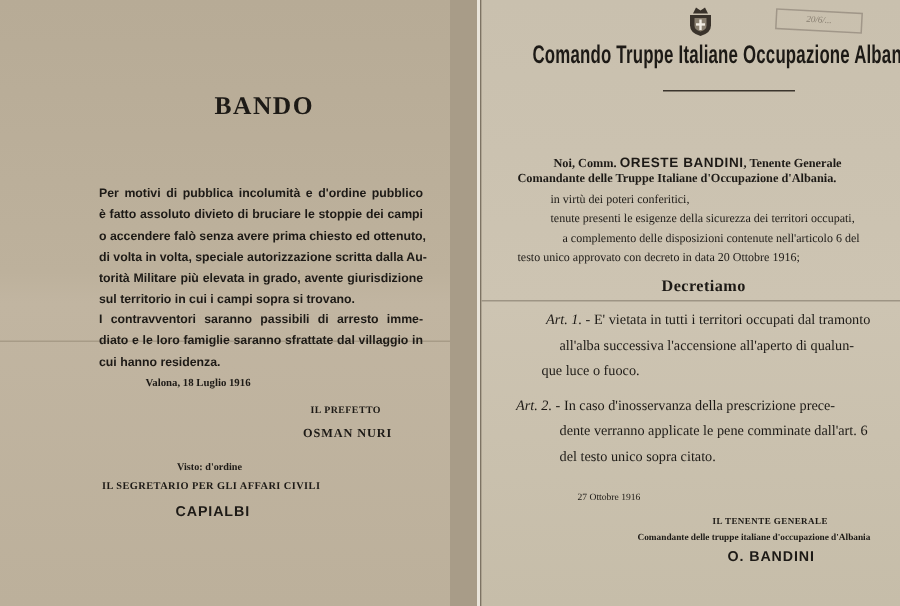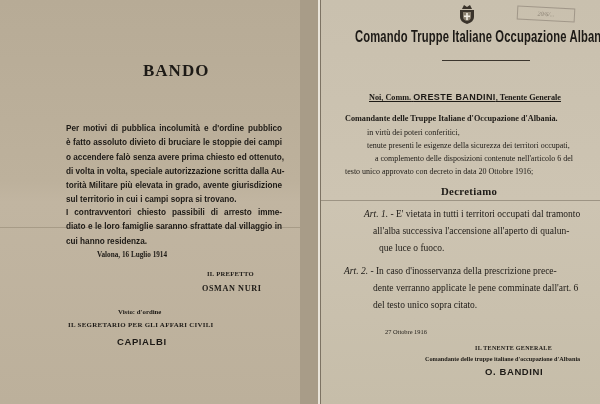--- a/index.html
+++ b/index.html
@@ -39,34 +39,34 @@
   .prefetto-name { left:202px; top:284px; font-size:8.2px; font-weight:bold; letter-spacing:0.6px; }
   .visto { left:118px; top:308px; font-size:6.8px; font-weight:bold; }
   .segretario { left:68px; top:321px; font-size:6.9px; font-weight:bold; letter-spacing:0.3px; }
   .capialbi { left:117px; top:336px; font-size:9.5px; font-weight:bold; letter-spacing:0.6px; }
 
   
   .crest { left:136px; top:3px; width:20px; height:22px; }
   .stamp { left:196px; top:7px; width:56px; height:12px; border:1px solid rgba(110,100,90,0.45); transform:rotate(3deg); font-size:6px; color:rgba(90,80,70,0.6); line-height:12px; text-align:center; font-family:"Liberation Serif",serif; font-style:italic; }
   .header-title { left:34px; top:27px; font-size:17px; transform:scaleX(0.66); transform-origin:left top; letter-spacing:0.2px; font-weight:bold; }
   .header-rule { left:121px; top:60px; width:88px; height:1px; background:#3b352d; }
-  .noi-line { left:48px; top:92px; font-size:8.2px; font-weight:bold;text-decoration:underline; }
+  .noi-line { left:48px; top:103px; font-size:8.2px; font-weight:bold; }
   .noi-line .name { font-size:9px; letter-spacing:0.4px; }
   .cmd-line { left:24px; top:114px; font-size:8.2px; font-weight:bold; }
   .body-line { font-size:8px; }
   .b1 { left:46px; top:128px; }
   .b2 { left:46px; top:141px; }
   .b3 { left:54px; top:154px; }
   .b4 { left:24px; top:167px; }
   .decretiamo { left:120px; top:185px; font-size:10.8px; font-weight:bold; letter-spacing:0.3px; }
   .art { font-size:9.5px; }
   .art .lbl { font-style:italic; }
   .a1l1 { left:23px; top:209px;margin-left:20px; }
   .a1l2 { left:52px; top:226px; }
-  .a1l3 { left:58px; top:243px; }
+  .a1l3 { left:40px; top:243px; }
   .a2l1 { left:23px; top:266px; }
   .a2l2 { left:52px; top:283px; }
   .a2l3 { left:52px; top:300px; }
   .date2 { left:64px; top:328px; font-size:6.4px; }
   .ten-label { left:154px; top:345px; font-size:6px; font-weight:bold; letter-spacing:0.3px; }
   .cmd2 { left:104px; top:355px; font-size:6.2px; font-weight:bold; }
   .bandini { left:164px; top:366px; font-size:9.5px; font-weight:bold; letter-spacing:0.6px; }
 </style>
 </head>
 <body>
@@ -78,26 +78,26 @@
   <div class="bando-p p1 sans ink">
     <span class="ln">Per motivi di pubblica incolumità e d'ordine pubblico</span>
     <span class="ln">è fatto assoluto divieto di bruciare le stoppie dei campi</span>
     <span class="ln">o accendere falò senza avere prima chiesto ed ottenuto,</span>
     <span class="ln">di volta in volta, speciale autorizzazione scritta dalla Au-</span>
     <span class="ln">torità Militare più elevata in grado, avente giurisdizione</span>
     <span class="ln last">sul territorio in cui i campi sopra si trovano.</span>
   </div>
 
   <div class="bando-p p2 sans ink">
-    <span class="ln">I contravventori chiesto passibili di arresto imme-</span>
+    <span class="ln">I contravventori saranno passibili di arresto imme-</span>
     <span class="ln">diato e le loro famiglie saranno sfrattate dal villaggio in</span>
     <span class="ln last">cui hanno residenza.</span>
   </div>
 
-  <div class="abs serif ink place-date">Valona, 16 Luglio 1914</div>
+  <div class="abs serif ink place-date">Valona, 18 Luglio 1916</div>
   <div class="abs serif ink prefetto-label">IL PREFETTO</div>
   <div class="abs serif ink prefetto-name">OSMAN NURI</div>
   <div class="abs serif ink visto">Visto: d'ordine</div>
   <div class="abs serif ink segretario">IL SEGRETARIO PER GLI AFFARI CIVILI</div>
   <div class="abs sans ink capialbi">CAPIALBI</div>
 </div>
 
 <div class="divider"></div>
 <div class="divider-shadow"></div>
 

